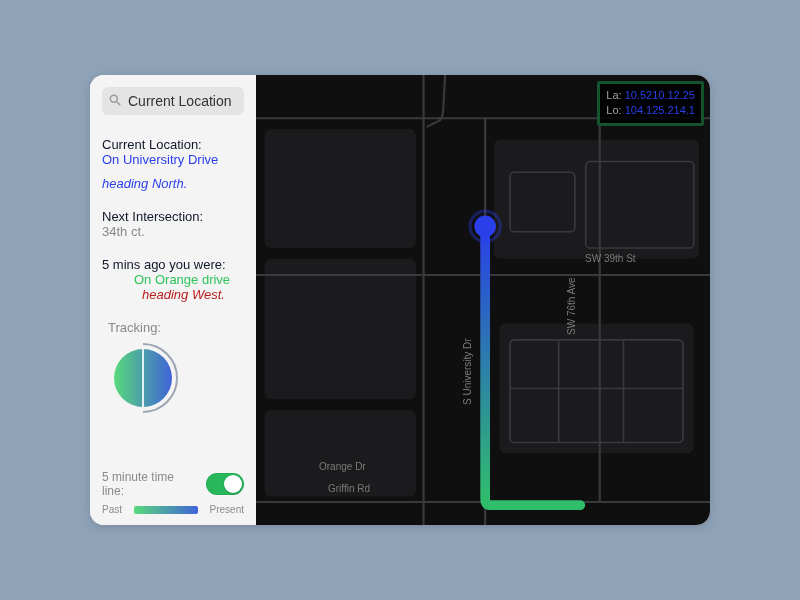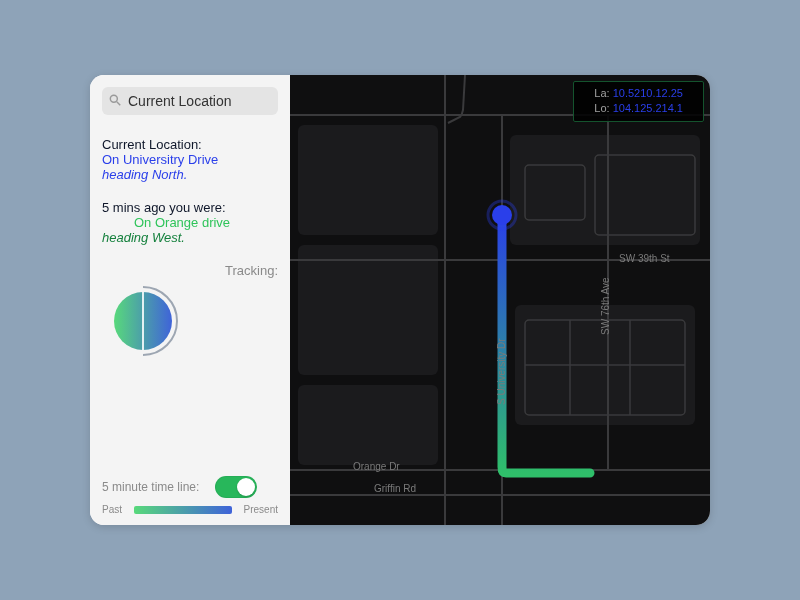--- a/index.html
+++ b/index.html
@@ -11,21 +11,21 @@
   }
   .card {
     width: 620px; height: 450px;
     background: #fff;
     border-radius: 14px;
     display: flex;
     overflow: hidden;
     box-shadow: 0 2px 8px rgba(0,0,0,.15);
   }
   .sidebar {
-    width: 200px;
+    width: 166px;
     background: #f4f4f4;
     padding: 12px 12px 10px 12px;
     display: flex; flex-direction: column;
   }
   .search {
     display: flex; align-items: center;
     background: #e4e4e4;
     border-radius: 6px;
     padding: 4px 6px;
     height: 28px;
@@ -39,25 +39,25 @@
   .search .clear {
     width: 16px; height: 16px; border-radius: 50%;
     background: #bdbdbd; color: #e4e4e4;
     font-size: 11px; line-height: 16px; text-align: center;
     cursor: pointer;
   }
   .info { margin-top: 22px; font-size: 13px; }
   .info .block { margin-bottom: 18px; }
   .lbl { color: #0f172a; }
   .val-blue { color: #2a3fea; font-weight: 500; }
-  .val-blue-em { color: #2a3fea; font-style: italic; font-weight: 500; }
+  .val-blue-em { color: #2a3fea; font-style: italic; font-weight: 500; margin-top: 9px; }
   .val-dim { color: #8a8a8a; }
   .val-green { color: #2fc45a; font-weight: 500; margin-left: 32px; }
-  .val-green-em { color: #15803d; font-style: italic; font-weight: 500; }
-  .tracking-label { color: #8a8a8a; font-size: 13px; margin-left: 6px; text-align: right; }
+  .val-green-em { color: #b91c1c; font-style: italic; font-weight: 500; margin-left: 40px; }
+  .tracking-label { color: #8a8a8a; font-size: 13px; margin-left: 6px; }
   .compass {
     margin: 8px 0 0 6px;
     width: 70px; height: 70px; position: relative;
   }
   .compass .ring {
     position: absolute; inset: 0;
     border-radius: 50%;
     border: 2px solid #9da6b2;
     clip-path: inset(0 0 0 50%);
   }
@@ -94,22 +94,22 @@
     background: linear-gradient(90deg, #58d97b 0%, #3f63d9 100%);
   }
 
   .map {
     flex: 1; position: relative; background: #0f0f10;
   }
   .map svg { position: absolute; inset: 0; }
   .coord-box {
     position: absolute; top: 6px; right: 6px;
     background: rgba(0,0,0,.85);
-    border: 1px solid #14532d;
-    padding: 4px 20px;
+    border: 3px solid #14532d;
+    padding: 4px 6px;
     font-size: 11px; line-height: 1.4;
     font-family: inherit;
     border-radius: 2px;
     text-align: left;
   }
   .coord-box .k { color: #a0a0a0; }
   .coord-box .v { color: #2a3fea; }
   .map-label {
     position: absolute; color: #7a7a7a; font-size: 10px;
     white-space: nowrap; pointer-events: none;
@@ -130,20 +130,24 @@
       </span>
       <input type="text" value="Current Location" style="">
       <span class="clear">✕</span>
     </div>
 
     <div class="info">
       <div class="block">
         <div class="lbl">Current Location:</div>
         <div class="val-blue">On Universitry Drive</div>
         <div class="val-blue-em">heading North.</div>
+      </div>
+      <div class="block">
+        <div class="lbl">Next Intersection:</div>
+        <div class="val-dim">34th ct.</div>
       </div>
       <div class="block">
         <div class="lbl">5 mins ago you were:</div>
         <div class="val-green">On Orange drive</div>
         <div class="val-green-em">heading West.</div>
       </div>
       <div class="tracking-label">Tracking:</div>
       <div class="compass">
         <div class="disc"></div>
         <div class="ring"></div>
@@ -206,15 +210,15 @@
 
     <div class="coord-box">
       <div><span class="k">La:</span> <span class="v">10.5210.12.25</span></div>
       <div><span class="k">Lo:</span> <span class="v">104.125.214.1</span></div>
     </div>
 
     <div class="map-label" style="left:329px; top:178px;">SW 39th St</div>
     <div class="map-label" style="left:310px; top:260px; transform:rotate(-90deg); transform-origin:left top;">SW 76th Ave</div>
     <div class="map-label" style="left:206px; top:330px; transform:rotate(-90deg); transform-origin:left top;">S University Dr</div>
     <div class="map-label" style="left:63px; top:386px;">Orange Dr</div>
-    <div class="map-label" style="left:84px; top:408px;">Griffin Rd</div>
+    <div class="map-label" style="left:72px; top:408px;">Griffin Rd</div>
   </div>
 </div>
 
 </body></html>

